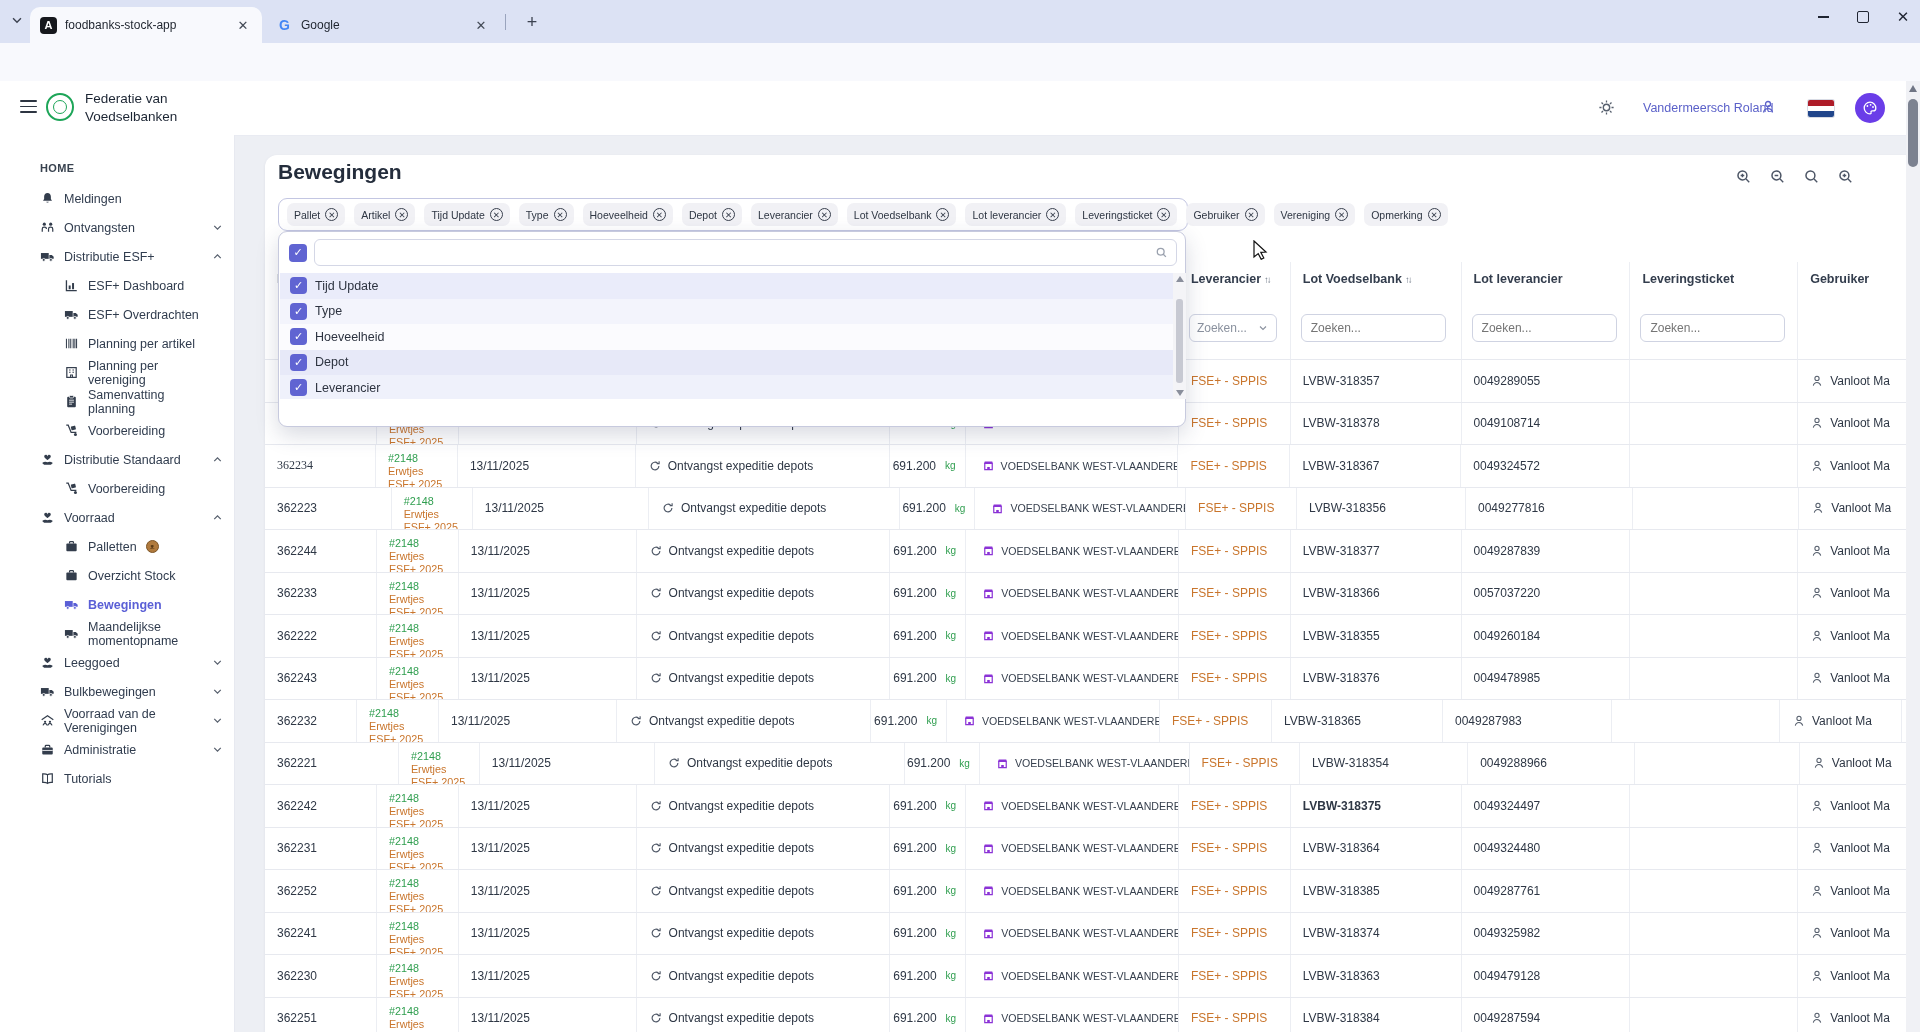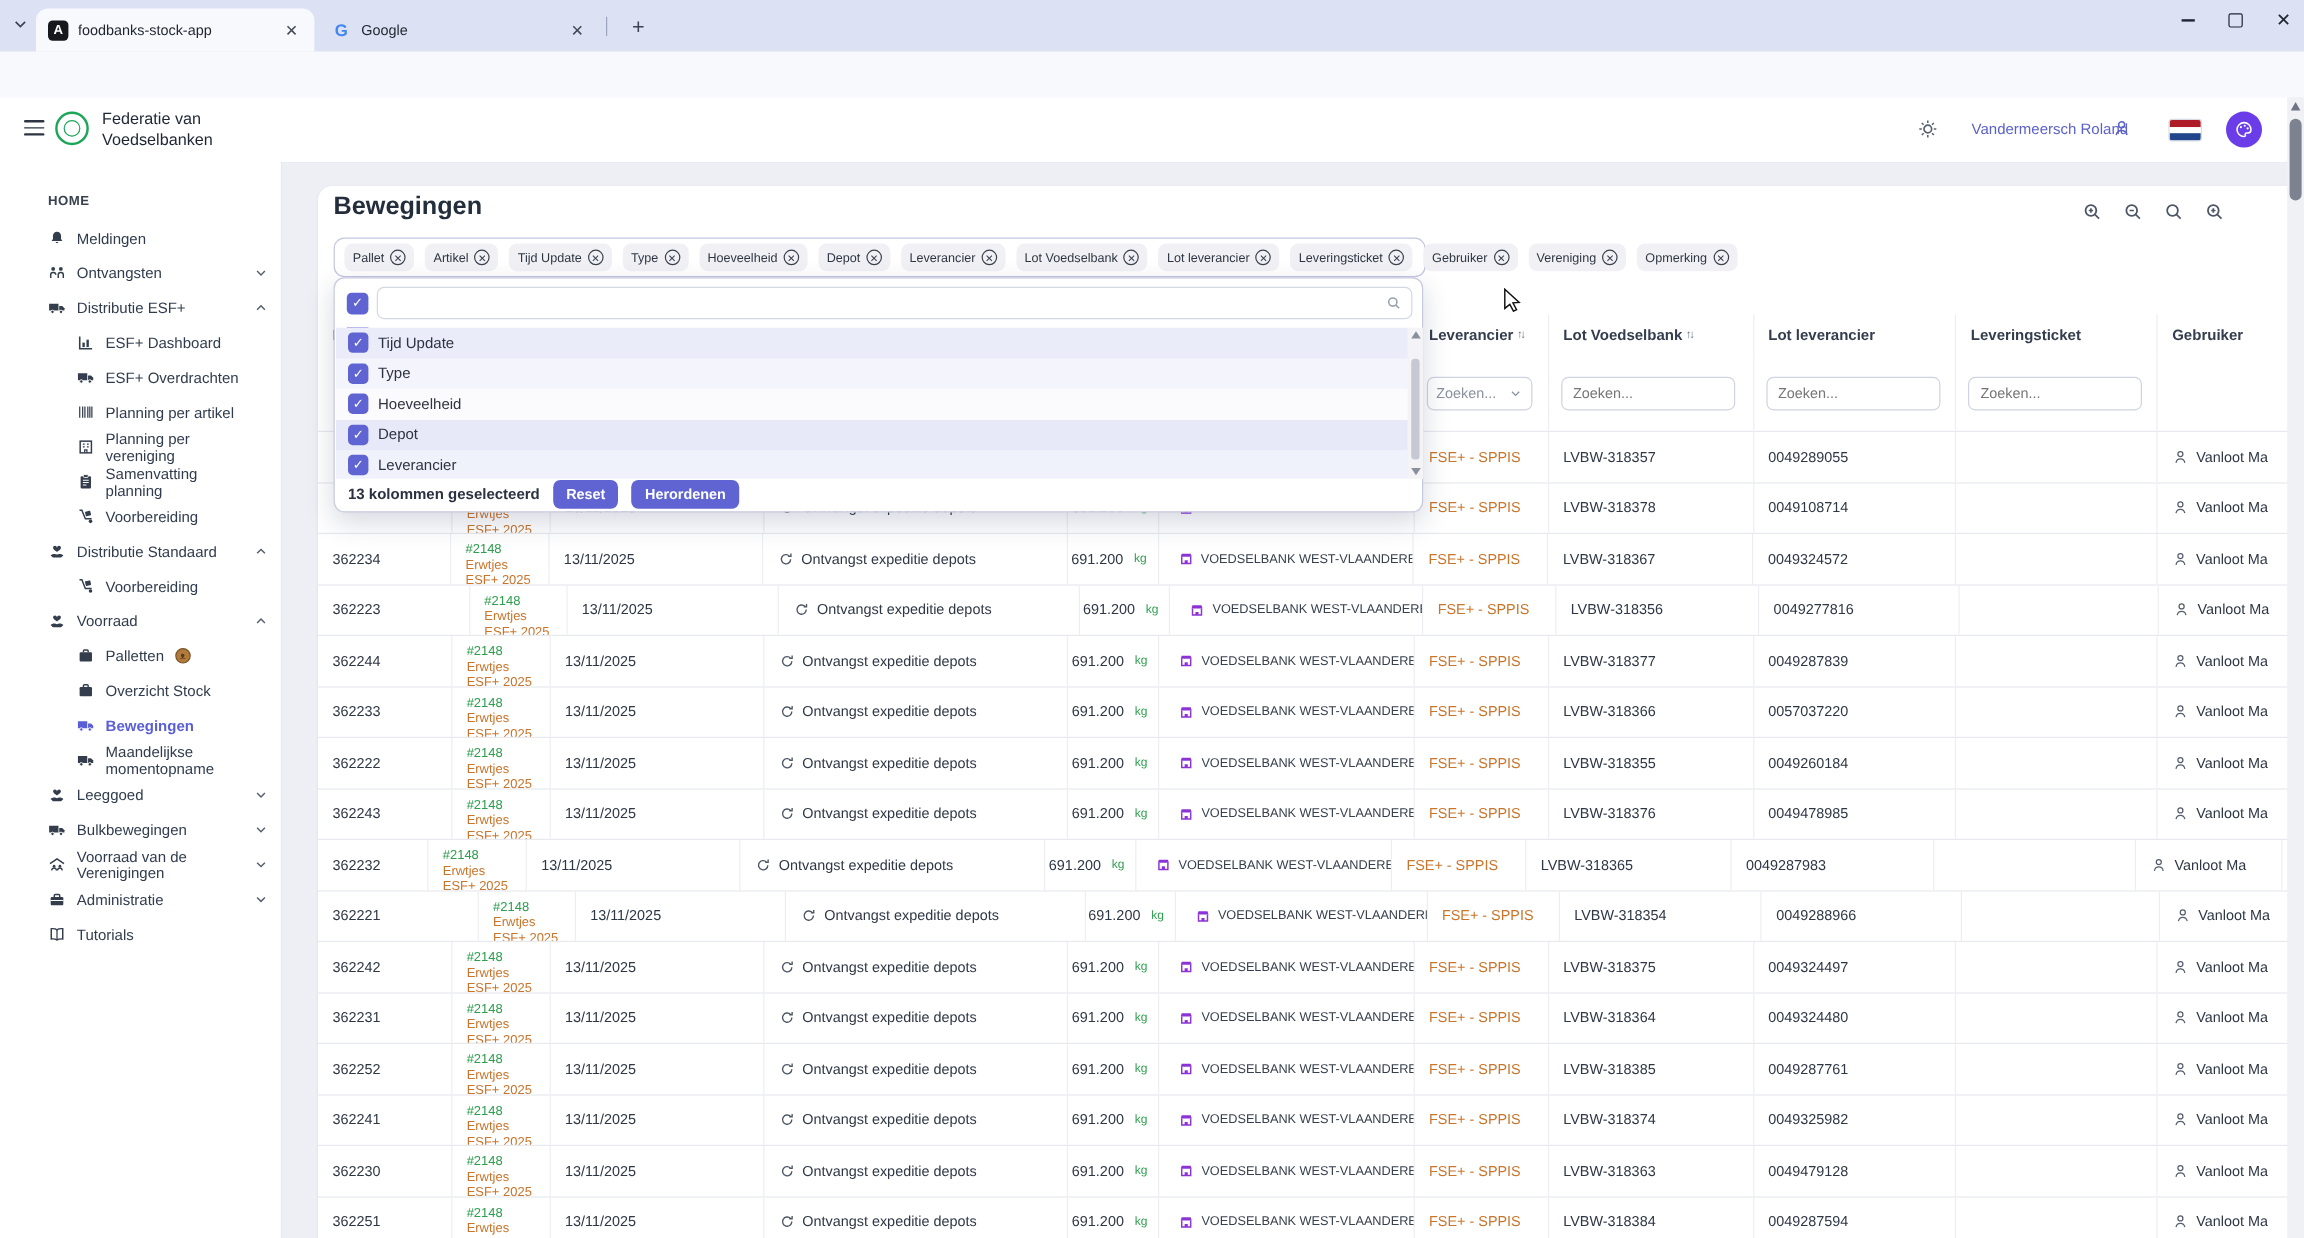--- a/index.html
+++ b/index.html
@@ -749,21 +749,21 @@
             <span class="usr-ic">
               <svg width="14" height="14" viewBox="0 0 16 16">
                 <circle cx="8" cy="5" r="2.4" fill="none" stroke="currentColor" stroke-width="1.2"></circle>
                 <path d="M3.8 13.3c.5-2.4 2.2-3.6 4.2-3.6s3.7 1.2 4.2 3.6" fill="none" stroke="currentColor" stroke-width="1.2"></path>
               </svg>
             </span>
             <span>Vanloot Ma</span>
           </div>
         </div>
         <div class="tr">
-          <div class="td td-pallet" style="width: 111px;">362234</div>
+          <div class="td td-pallet" style="width: 111px; font-family: Liberation Serif, serif;">362234</div>
           <div class="td td-artikel" style="width: 82px;"><span class="c-green">#2148</span> <span class="c-orange">Erwtjes ESF+ 2025</span></div>
           <div class="td td-updated" style="width: 178px;">13/11/2025</div>
           <div class="td td-type" style="width: 254px;">
             <span class="typ-ic">
               <svg width="14" height="14" viewBox="0 0 16 16">
                 <path d="M12.4 8a4.4 4.4 0 1 1-1.3-3.1" fill="none" stroke="currentColor" stroke-width="1.3"></path>
                 <path d="M12.7 2.6v2.7H10" fill="none" stroke="currentColor" stroke-width="1.3"></path>
               </svg>
             </span>
             <span>Ontvangst expeditie depots</span>
@@ -1104,21 +1104,21 @@
             <span class="dep-ic">
               <svg width="13" height="13" viewBox="0 0 16 16">
                 <path d="M2.3 6.2l1.1-3.2h9.2l1.1 3.2z" fill="currentColor"></path>
                 <path d="M3.4 6.2V13h9.2V6.2" fill="none" stroke="currentColor" stroke-width="1.5"></path>
                 <path d="M6.4 13v-3.2h3.2V13" fill="currentColor"></path>
               </svg>
             </span>
             <span>VOEDSELBANK WEST-VLAANDEREN</span>
           </div>
           <div class="td td-supplier" style="width: 112px;">FSE+ - SPPIS</div>
-          <div class="td td-lot_fb" style="width: 171px;">LVBW-318375</div>
+          <div class="td td-lot_fb" style="width: 171px; font-weight: bold;">LVBW-318375</div>
           <div class="td td-lot_sup" style="width: 169px;">0049324497</div>
           <div class="td td-ticket" style="width: 168px;"></div>
           <div class="td td-user" style="width: 122px;">
             <span class="usr-ic">
               <svg width="14" height="14" viewBox="0 0 16 16">
                 <circle cx="8" cy="5" r="2.4" fill="none" stroke="currentColor" stroke-width="1.2"></circle>
                 <path d="M3.8 13.3c.5-2.4 2.2-3.6 4.2-3.6s3.7 1.2 4.2 3.6" fill="none" stroke="currentColor" stroke-width="1.2"></path>
               </svg>
             </span>
             <span>Vanloot Ma</span>
@@ -1363,25 +1363,20 @@
         <div class="dd-row" style="top: 102px; background: rgb(239, 241, 251);">
           <span class="cbx">✓</span>
           <span class="lab">Leverancier</span>
         </div>
       </div>
     <div class="dd-sb">
       <span class="ar up"></span>
         <span class="thumb"></span>
         <span class="ar dn"></span>
     </div>
-    <div class="dd-foot">
-      <span class="dd-count">13 kolommen geselecteerd</span>
-      <button class="btn">Reset</button>
-      <button class="btn">Herordenen</button>
-    </div>
   </div>
 
   <div class="cursor">
     <svg width="18" height="20" viewBox="0 0 18 20">
         <path d="M2 1l12 11-5.2.4 3 5.6-2.6 1.3-3-5.7L2 17z" fill="#fff" stroke="#111" stroke-width="1.2"></path>
       </svg>
   </div>
 </div>
 
 </body></html>

